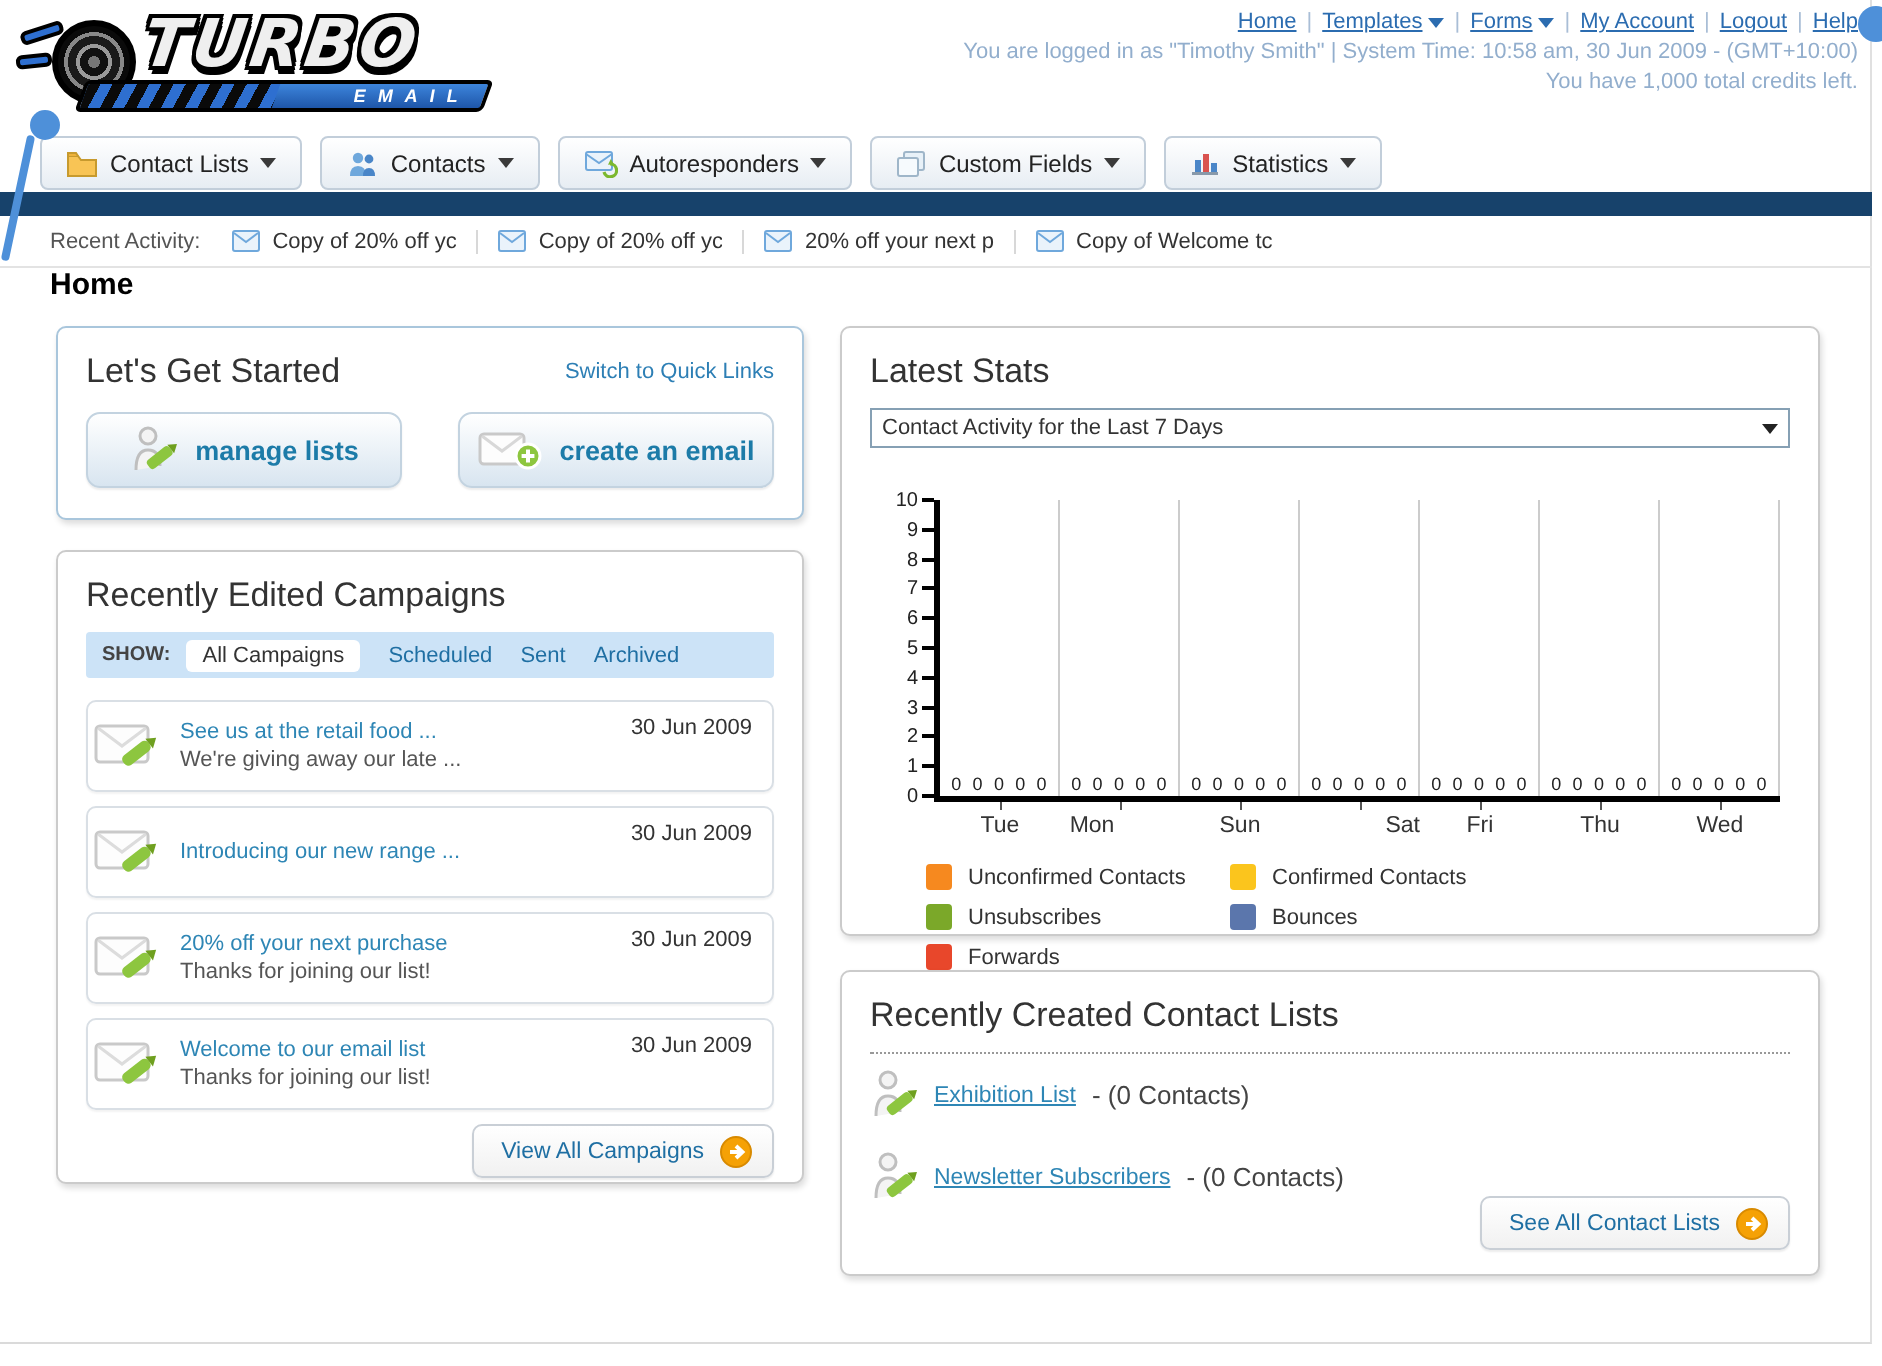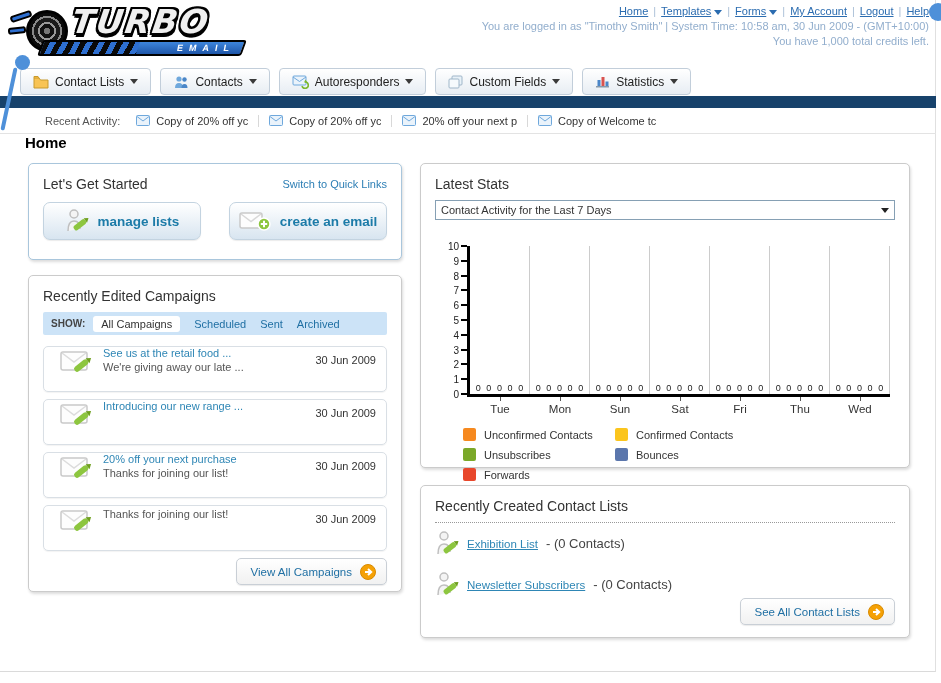--- a/index.html
+++ b/index.html
@@ -31,44 +31,44 @@
   .corner-dot { position:absolute; right:-6px; top:3px; width:18px; height:18px; border-radius:50%; background:#4E90D9; }
 
   
   .navtabs { position:absolute; left:20px; top:68px; display:flex; gap:9px; }
   .tab { height:27px; display:flex; align-items:center; gap:6px; padding:0 12px; background:linear-gradient(#FFFFFF,#E7EDF3); border:1px solid #C2CEDA; border-radius:4px; font-size:12px; color:#222; cursor:pointer; }
   .tab .caret { display:inline-block; width:0; height:0; border-left:4px solid transparent; border-right:4px solid transparent; border-top:5px solid #3A3A3A; }
   .navy-bar { position:absolute; left:0; top:96px; width:936px; height:12px; background:#17426B; }
 
   
   .activity-bar { position:absolute; left:0; top:108px; width:936px; height:26px; display:flex; align-items:center; padding-left:25px; border-bottom:1px solid #E3E3E3; }
-  .activity-label { font-size:11px; color:#555; margin-right:16px;margin-left:20px; }
+  .activity-label { font-size:11px; color:#555; margin-right:16px; }
   .activity-item { display:flex; align-items:center; gap:6px; font-size:11px; color:#333; padding-right:10px; margin-right:10px; border-right:1px solid #D8D8D8; }
   .activity-item:last-child { border-right:none; }
   .activity-text { max-width:112px; overflow:hidden; white-space:nowrap; }
 
   .page-title { position:absolute; left:25px; top:134px; font-size:15px; font-weight:bold; color:#000; }
 
   
   .panel { position:absolute; background:#fff; border:1px solid #CBCBCB; border-radius:5px; box-shadow:1px 2px 3px rgba(0,0,0,0.14); padding:12px 14px; }
-  .panel-title { font-size:14px; color:#333; }
+  .panel-title { font-size:17px; color:#333; }
 
   .gs-panel { left:28px; top:163px; width:374px; height:97px; border:1px solid #A9C6DC; }
   .gs-head { display:flex; justify-content:space-between; align-items:center; }
   .gs-link { font-size:11px; color:#2D7FB5; cursor:pointer; }
   .gs-buttons { display:flex; gap:28px; margin-top:10px; }
   .gs-btn { flex:1; height:38px; display:flex; align-items:center; justify-content:center; gap:9px; background:linear-gradient(#FFFFFF,#D8E5F0); border:1px solid #C3D3E0; border-radius:7px; font-size:13.5px; font-weight:bold; color:#1C7BA8; cursor:pointer; box-shadow:0 1px 1px rgba(0,0,0,0.08); }
 
   .camp-panel { left:28px; top:275px; width:374px; height:317px; }
   .show-bar { display:flex; align-items:center; height:23px; background:#CCE3F7; margin-top:8px; padding:0 8px; border-radius:2px; }
   .show-label { font-size:10px; font-weight:bold; color:#444; margin-right:8px; }
   .filter { font-size:11px; color:#1F6FA3; margin-right:14px; cursor:pointer; }
   .filter.active { background:#fff; border-radius:3px; padding:2px 8px; color:#333; }
   .camp-list { margin-top:11px; }
-  .camp-card { display:flex; align-items:flex-start; border:1px solid #D9DFE5; border-radius:5px; height:46px; padding:0 10px 0 16px; margin-bottom:7px; box-shadow:0 1px 1px rgba(0,0,0,0.05); }
+  .camp-card { display:flex; align-items:center; border:1px solid #D9DFE5; border-radius:5px; height:46px; padding:0 10px 0 3px; margin-bottom:7px; box-shadow:0 1px 1px rgba(0,0,0,0.05); }
   .camp-text { flex:1; margin-left:7px; overflow:hidden; }
   .camp-title { font-size:11px; color:#2E86B5; cursor:pointer; }
   .camp-sub { font-size:11px; color:#555; margin-top:2px; }
   .camp-date { font-size:11px; color:#333; align-self:flex-start; margin-top:7px; white-space:nowrap; }
   .viewall-row { display:flex; justify-content:flex-end; margin-top:4px; }
   .pill-btn { display:flex; align-items:center; gap:8px; height:27px; padding:0 10px 0 14px; background:linear-gradient(#FFFFFF,#F1F1F1); border:1px solid #C9CFD6; border-radius:5px; font-size:11.5px; color:#1F6FA3; cursor:pointer; box-shadow:0 1px 1px rgba(0,0,0,0.08); }
 
   .stats-panel { left:420px; top:163px; width:490px; height:305px; }
   .stats-select { position:relative; margin-top:8px; height:20px; border:1px solid #86A0B4; background:#fff; font-size:11px; color:#333; display:flex; align-items:center; padding:0 5px; cursor:pointer; }
   .stats-select .sel-caret { position:absolute; right:5px; top:7px; width:0; height:0; border-left:4px solid transparent; border-right:4px solid transparent; border-top:5px solid #222; }
@@ -295,20 +295,21 @@
       <div class="camp-card">
         <svg width="36" height="30" viewBox="0 0 36 30">
             <rect x="1" y="5" width="26" height="18" rx="2" fill="#FDFDFD" stroke="#C9C9C9" stroke-width="1.5"></rect>
             <path d="M2 6 L14 15 L26 6" fill="none" stroke="#DCDCDC" stroke-width="1.5"></path>
             <g transform="rotate(-38 22 18)">
               <rect x="13" y="15" width="16" height="6" rx="2.5" fill="#8DC63F"></rect>
               <path d="M29 15 l4.5 3 -4.5 3.2 z" fill="#6FA01F"></path>
             </g>
           </svg>
         <span class="camp-text">
+          <span class="camp-title" style="display:block">Welcome to our email list</span>
           <span class="camp-sub" style="display:block">Thanks for joining our list!</span>
         </span>
         <span class="camp-date">30 Jun 2009</span>
       </div>
     </div>
     <div class="viewall-row">
       <span class="pill-btn">
         <span>View All Campaigns</span>
         <svg width="16" height="16" viewBox="0 0 16 16">
             <circle cx="8" cy="8" r="7.5" fill="#F5A105"></circle>
@@ -364,21 +365,21 @@
         <div class="day-group" style="left: 95px; top: 4px; width: 60px; height: 148px;">
           <div class="zeros-row">
             <span>0</span>
             <span>0</span>
             <span>0</span>
             <span>0</span>
             <span>0</span>
           </div>
         </div>
         <div class="xtick" style="left: 125px; top: 155px;"></div>
-        <div class="xlabel" style="left: 95px; width: 60px; top: 161px;">Mon</div>
+        <div class="xlabel" style="left: 81px; width: 60px; top: 161px;">Mon</div>
         <div class="day-group" style="left: 155px; top: 4px; width: 60px; height: 148px;">
           <div class="zeros-row">
             <span>0</span>
             <span>0</span>
             <span>0</span>
             <span>0</span>
             <span>0</span>
           </div>
         </div>
         <div class="xtick" style="left: 185px; top: 155px;"></div>
@@ -386,21 +387,21 @@
         <div class="day-group" style="left: 215px; top: 4px; width: 60px; height: 148px;">
           <div class="zeros-row">
             <span>0</span>
             <span>0</span>
             <span>0</span>
             <span>0</span>
             <span>0</span>
           </div>
         </div>
         <div class="xtick" style="left: 245px; top: 155px;"></div>
-        <div class="xlabel" style="left: 215px; width: 60px; top: 161px;">Sat</div>
+        <div class="xlabel" style="left: 215px; width: 60px; top: 161px; text-align: right;">Sat</div>
         <div class="day-group" style="left: 275px; top: 4px; width: 60px; height: 148px;">
           <div class="zeros-row">
             <span>0</span>
             <span>0</span>
             <span>0</span>
             <span>0</span>
             <span>0</span>
           </div>
         </div>
         <div class="xtick" style="left: 305px; top: 155px;"></div>

